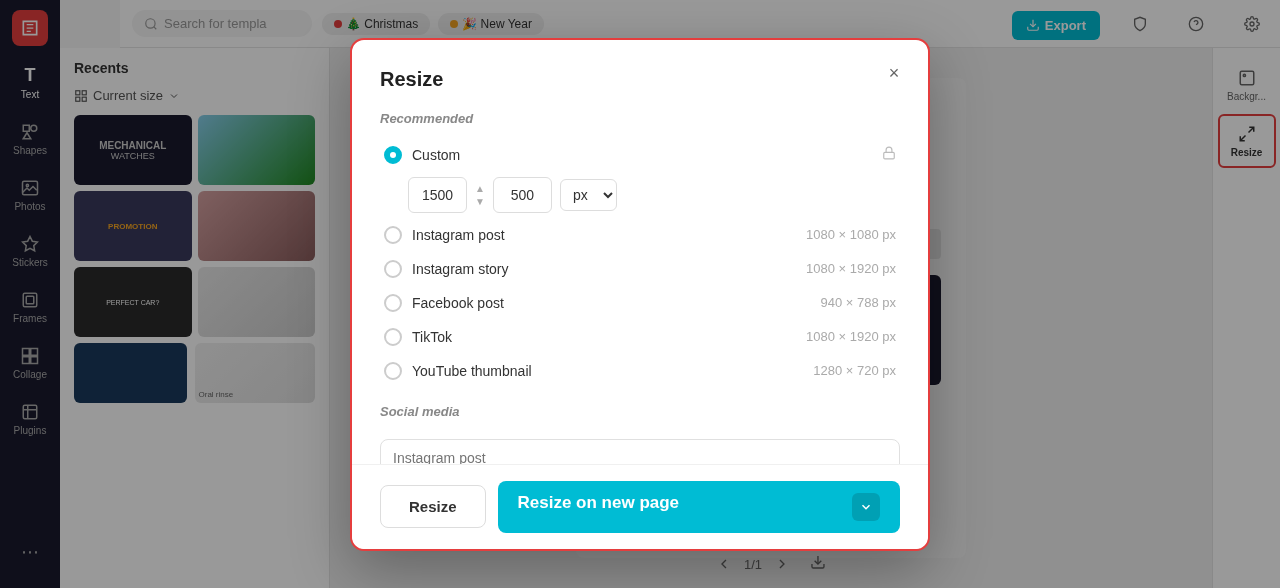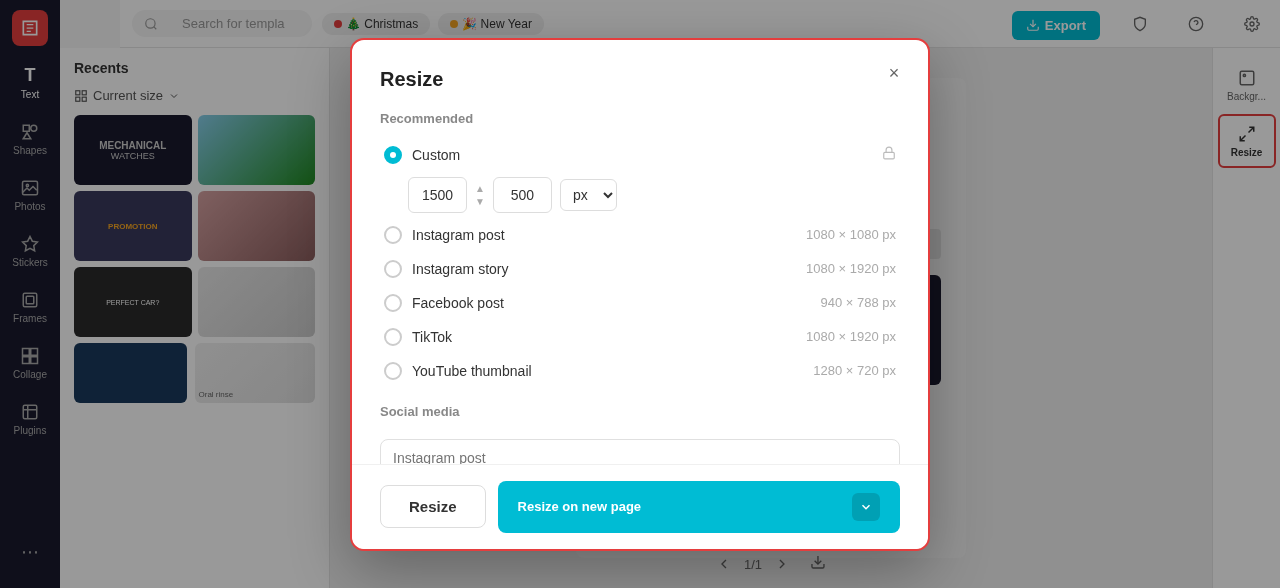--- a/index.html
+++ b/index.html
@@ -80,21 +80,21 @@
       padding: 0 12px;
       gap: 10px;
       z-index: 10;
     }
     .search-box {
       display: flex;
       align-items: center;
       background: #f5f5f5;
       border-radius: 20px;
       padding: 6px 12px;
-      gap: 24px;
+      gap: 6px;
       width: 180px;
       font-size: 13px;
       color: #666;
     }
     .top-tags {
       display: flex;
       gap: 8px;
       flex: 1;
       overflow: hidden;
     }
@@ -289,20 +289,21 @@
       font-size: 18px;
       background: none;
       border: none;
     }
     .modal-section-label {
       font-size: 13px;
       font-weight: 600;
       color: #888;
       margin-bottom: 12px;
       text-transform: none;
+      font-style: italic;
     }
 
     
     .resize-option {
       display: flex;
       align-items: center;
       padding: 8px 4px;
       cursor: pointer;
       border-radius: 6px;
     }
@@ -458,25 +459,25 @@
       color: #333;
       cursor: pointer;
     }
     .resize-new-page-btn {
       flex: 1;
       padding: 12px 20px;
       background: #00bcd4;
       color: white;
       border: none;
       border-radius: 8px;
-      font-size: 13px;
+      font-size: 17px;
       font-weight: 600;
       cursor: pointer;
       display: flex;
-      align-items: center;
+      align-items: flex-start;
       justify-content: space-between;
     }
     .resize-new-page-btn .chevron-down {
       width: 28px;
       height: 28px;
       background: rgba(0,0,0,0.15);
       border-radius: 6px;
       display: flex;
       align-items: center;
       justify-content: center;

